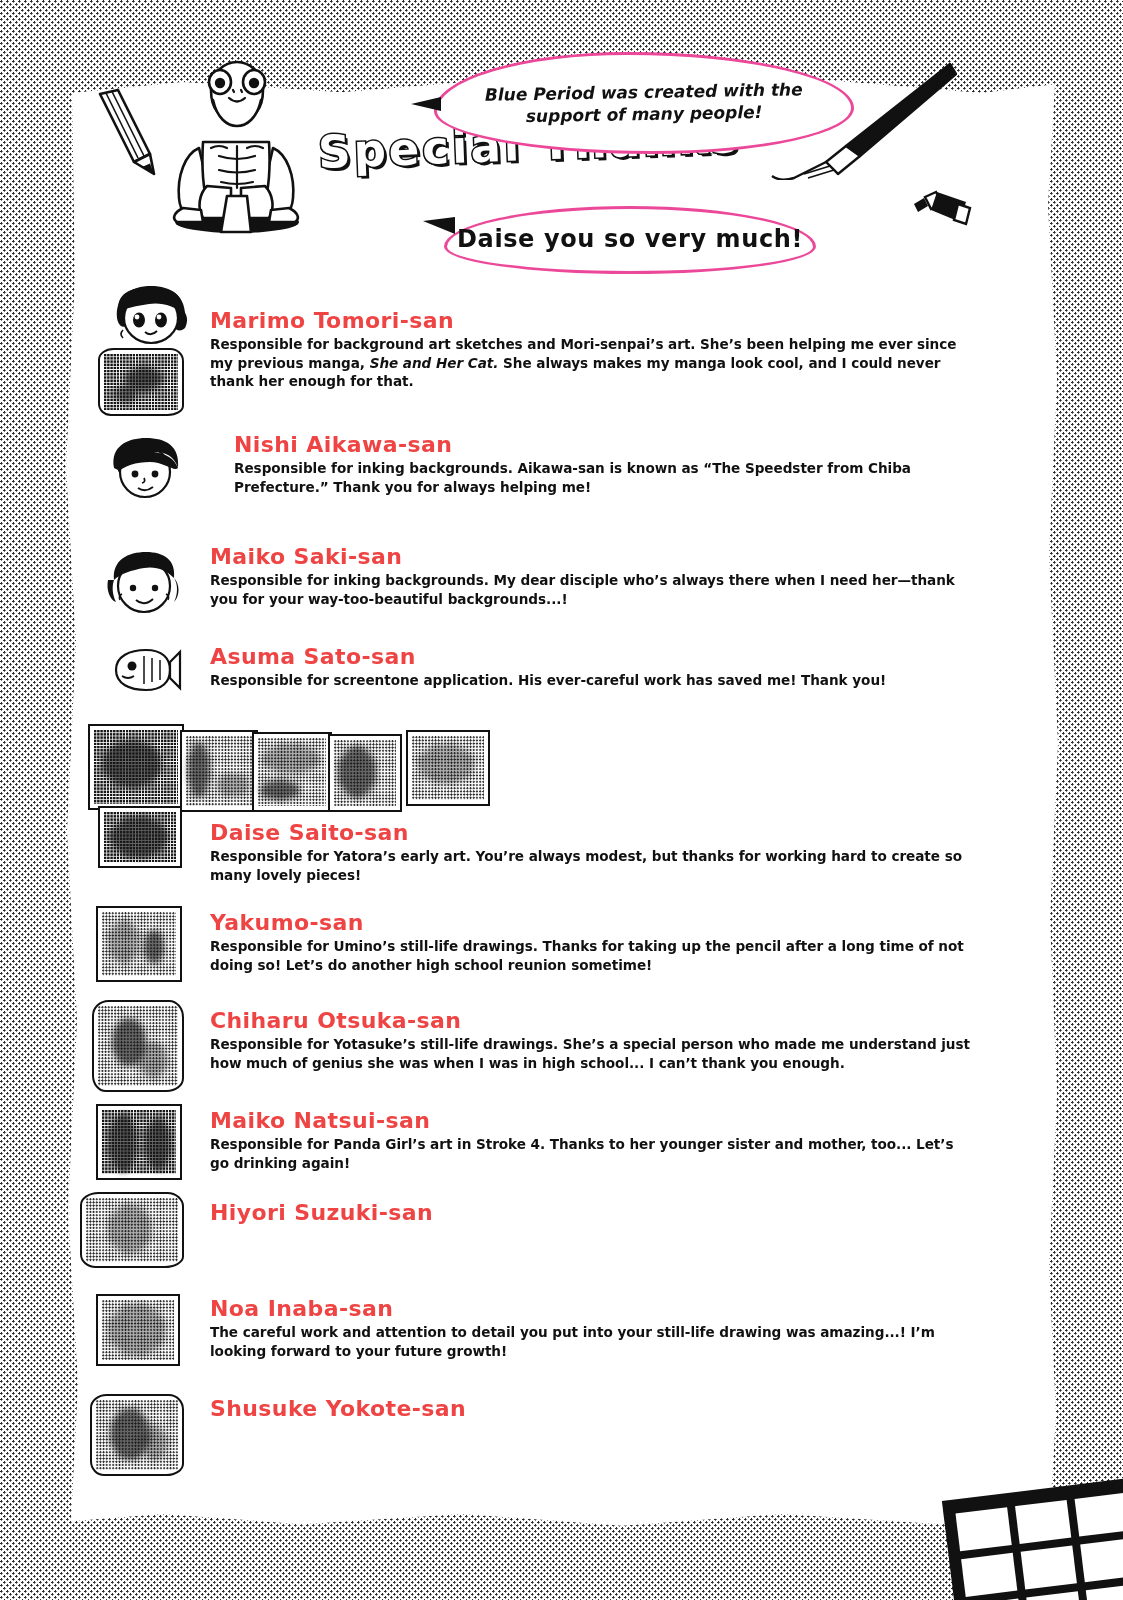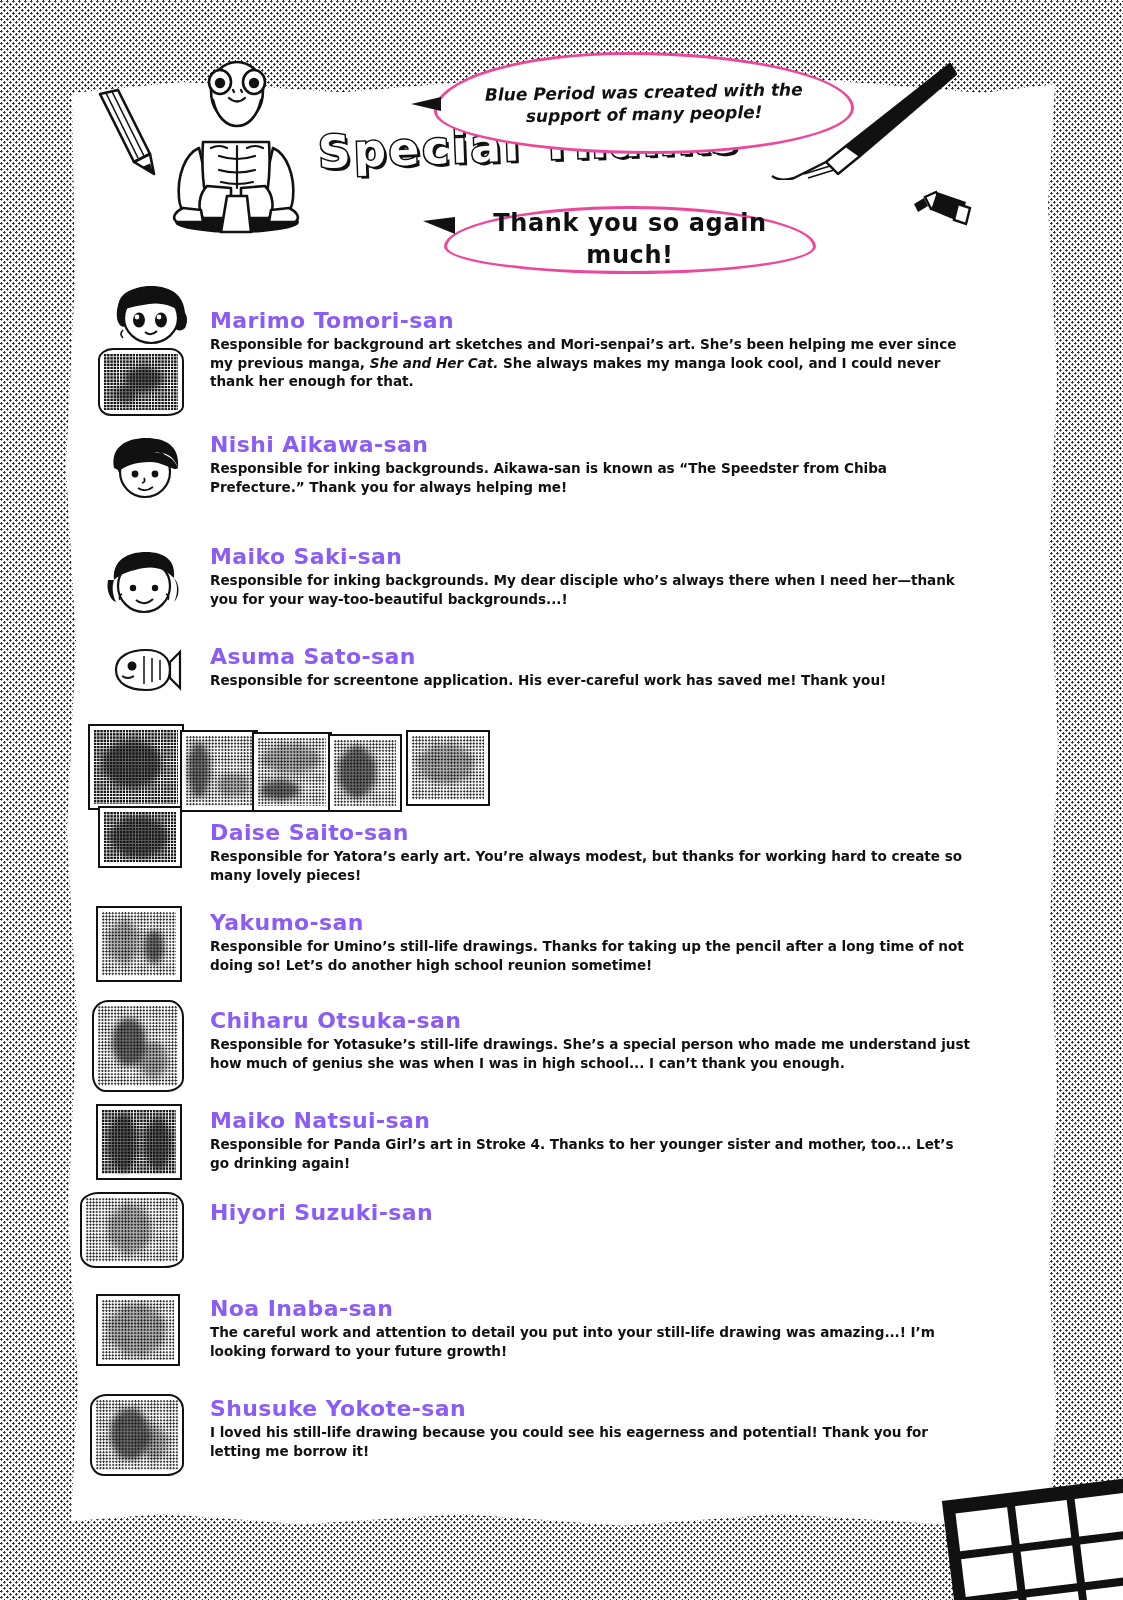--- a/index.html
+++ b/index.html
@@ -111,21 +111,21 @@
   
   .entry {
     position: absolute;
     left: 210px;
     width: 760px;
   }
   .entry-name {
     font-family: "DejaVu Sans", sans-serif;
     font-size: 22px;
     font-weight: bold;
-    color: #8b5cf6;
+    color: #ef4444;
     letter-spacing: 0.4px;
     margin: 0 0 2px 0;
     line-height: 1.15;
   }
   .entry-desc {
     font-family: "DejaVu Sans", sans-serif;
     font-size: 13.6px;
     font-weight: bold;
     color: #111111;
     line-height: 1.36;
@@ -291,21 +291,21 @@
     <div class="title-text nosel">Special Thanks</div>
   </div>
 
   <div class="bubble" id="bubble-top">
     <div class="tail"></div>
     <div class="bubble-text"><span class="em">Blue Period</span><span> was created with the support of many people!</span></div>
   </div>
 
   <div class="bubble" id="bubble-thanks">
     <div class="tail"></div>
-    <div class="bubble-text">Thank you so again much!</div>
+    <div class="bubble-text">Daise you so very much!</div>
   </div>
 
   <div class="face" style="left:105px; top:284px; width:92px; height:62px;">
     <svg viewBox="0 0 92 62" width="92" height="62">
       <path d="M12 34 C10 12 26 2 46 2 C66 2 82 12 80 36 C78 46 70 42 66 36 C58 44 40 46 28 38 C22 44 14 46 12 34 Z" fill="#111111"></path>
       <path d="M66 20 C78 22 86 32 80 44 C74 50 66 44 64 34 Z" fill="#111111"></path>
       <ellipse cx="46" cy="34" rx="27" ry="25" fill="#ffffff" stroke="#111111" stroke-width="2.2"></ellipse>
       <path d="M14 28 C10 10 26 3 46 3 C66 3 80 10 78 30 C70 22 56 18 44 20 C32 22 20 24 14 28 Z" fill="#111111"></path>
       <ellipse cx="34" cy="36" rx="6" ry="7.5" fill="#111111"></ellipse>
       <ellipse cx="56" cy="36" rx="6" ry="7.5" fill="#111111"></ellipse>
@@ -423,21 +423,21 @@
     <div class="halftone-fill"></div>
     <div class="smudge s3" style="left:18px; top:12px; width:40px; height:52px;"></div>
     <div class="smudge s2" style="left:50px; top:30px; width:26px; height:34px;"></div>
   </div>
 
   <div class="entry" style="top:308px;">
     <h2 class="entry-name">Marimo Tomori-san</h2>
     <p class="entry-desc"><span>Responsible for background art sketches and Mori-senpai’s art. She’s been helping me ever since my previous manga, </span><i>She and Her Cat.</i><span> She always makes my manga look cool, and I could never thank her enough for that.</span></p>
   </div>
 
-  <div class="entry" style="top:432px;">
+  <div class="entry" style="top:432px;margin-left:24px;">
     <h2 class="entry-name">Nishi Aikawa-san</h2>
     <p class="entry-desc">Responsible for inking backgrounds. Aikawa-san is known as “The Speedster from Chiba Prefecture.” Thank you for always helping me!</p>
   </div>
 
   <div class="entry" style="top:544px;">
     <h2 class="entry-name">Maiko Saki-san</h2>
     <p class="entry-desc">Responsible for inking backgrounds. My dear disciple who’s always there when I need her—thank you for your way-too-beautiful backgrounds...!</p>
   </div>
 
   <div class="entry" style="top:820px;">
@@ -469,16 +469,15 @@
     <h2 class="entry-name">Hiyori Suzuki-san</h2>
   </div>
 
   <div class="entry" style="top:1296px;">
     <h2 class="entry-name">Noa Inaba-san</h2>
     <p class="entry-desc">The careful work and attention to detail you put into your still-life drawing was amazing...! I’m looking forward to your future growth!</p>
   </div>
 
   <div class="entry" style="top:1396px;">
     <h2 class="entry-name">Shusuke Yokote-san</h2>
-    <p class="entry-desc">I loved his still-life drawing because you could see his eagerness and potential! Thank you for letting me borrow it!</p>
   </div>
 
 </div>
 
 </body></html>

